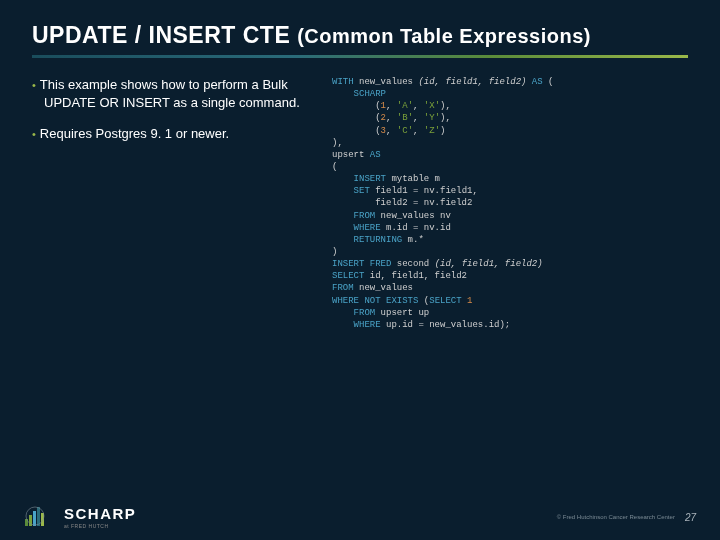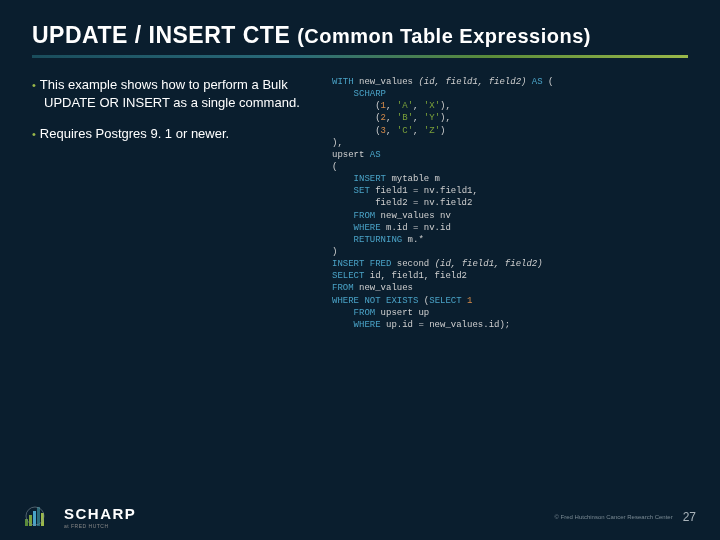--- a/index.html
+++ b/index.html
@@ -91,22 +91,23 @@
     letter-spacing: 0.5px;
     margin-top:1px;
   }
   .copyright {
     margin-left: auto;
     font-size: 6px;
     color: #7a8a94;
     margin-right: 10px;
   }
   .pagenum {
-    font-size: 12px;
+    font-size: 10px;
     color: #aab4bb;
+    font-style: italic;
   }
 </style>
 </head>
 <body>
 
 <div class="slide">
   <div class="title">
     <span>UPDATE / INSERT CTE </span><span class="title-sub">(Common Table Expressions)</span>
   </div>
   <div class="hr"></div>

